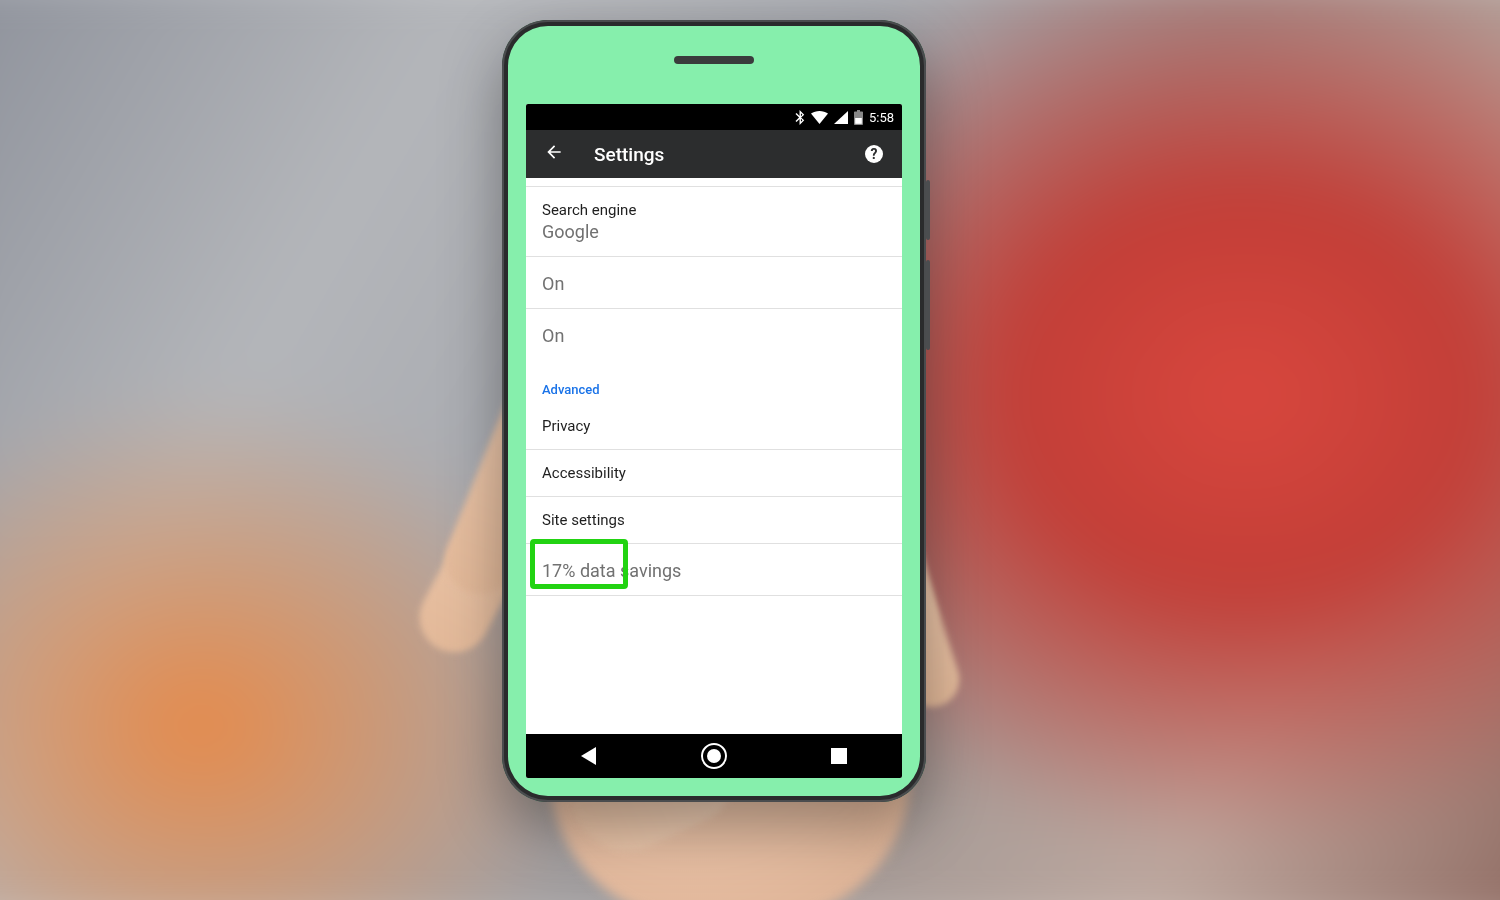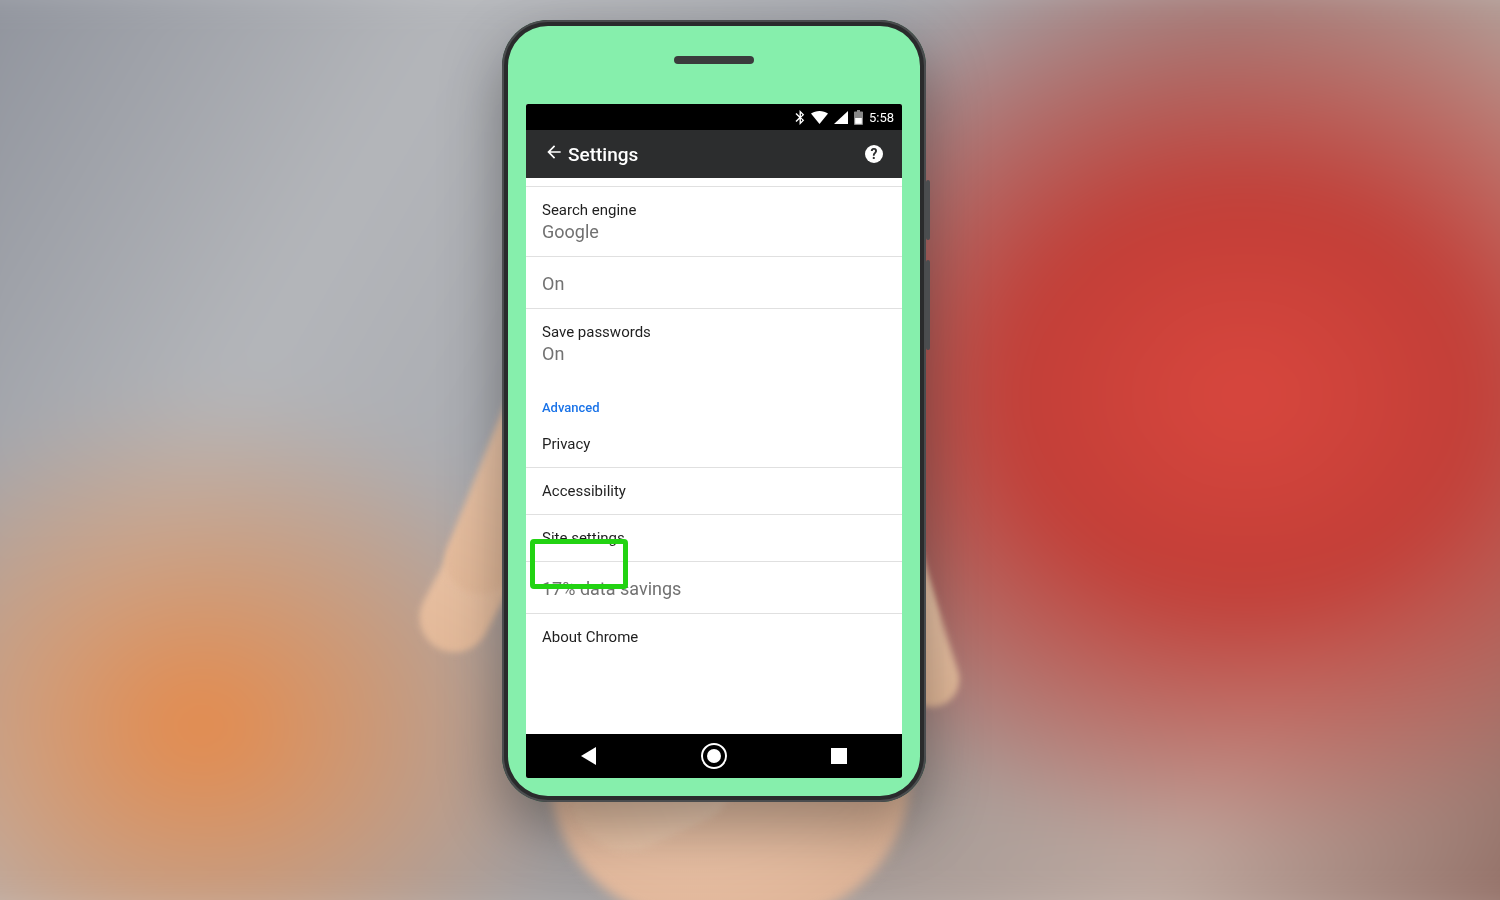--- a/index.html
+++ b/index.html
@@ -34,21 +34,21 @@
   .sidebtn{position:absolute;right:-4px;width:4px;background:#4b4d4f;border-radius:2px;}
   .sb1{top:160px;height:60px;} .sb2{top:240px;height:90px;}
 
   .screen{position:absolute;left:24px;top:84px;right:24px;bottom:24px;background:#fff;border-radius:2px;overflow:hidden;display:flex;flex-direction:column;}
 
   
   .statusbar{height:26px;background:#000;color:#fff;display:flex;align-items:center;justify-content:flex-end;gap:6px;padding:0 8px;font-size:13px;}
   .sb-icon svg{display:block;}
 
   
-  .appbar{height:48px;background:#2c2d2e;color:#fff;display:flex;align-items:center;padding:0 14px;}
+  .appbar{height:48px;background:#2c2d2e;color:#fff;display:flex;align-items:center;padding:0 14px;gap:26px;}
   .appbar .title{font-size:19px;font-weight:500;}
   .appbar .spacer{flex:1;}
   .iconbtn{display:flex;align-items:center;justify-content:center;width:28px;height:28px;cursor:pointer;}
 
   
   .content{flex:1;overflow:hidden;background:#fff;color:#1f1f1f;position:relative;}
   .section-header{color:#1a73e8;font-size:13px;font-weight:500;padding:22px 16px 6px;}
   .section-header.first{padding-top:34px;}
   .item{padding:14px 16px;border-bottom:1px solid #e0e0e0;cursor:pointer;}
   .item.noborder{border-bottom:none;}
@@ -134,40 +134,36 @@
 
 
       <div class="item">
         <div class="label">Search engine</div>
         <div class="sub">Google</div>
       </div>
       <div class="item">
         <div class="sub">On</div>
       </div>
       <div class="item noborder">
-        <div class="label">Save passwords</div>
         <div class="sub">On</div>
       </div>
 
       <div class="section-header">Advanced</div>
 
       <div class="item">
         <div class="label">Privacy</div>
       </div>
       <div class="item">
         <div class="label">Accessibility</div>
       </div>
       <div class="item" id="site-settings-item">
         <div class="label">Site settings</div>
       </div>
       <div class="item">
         <div class="sub">17% data savings</div>
-      </div>
-      <div class="item noborder">
-        <div class="label">About Chrome</div>
       </div>
 
       <div class="highlight" style="left:4px;top:361px;width:88px;height:40px;"></div>
     </div>
 
     <div class="navbar">
       <div class="navbtn">
         <span class="tri"></span>
       </div>
       <div class="navbtn">

